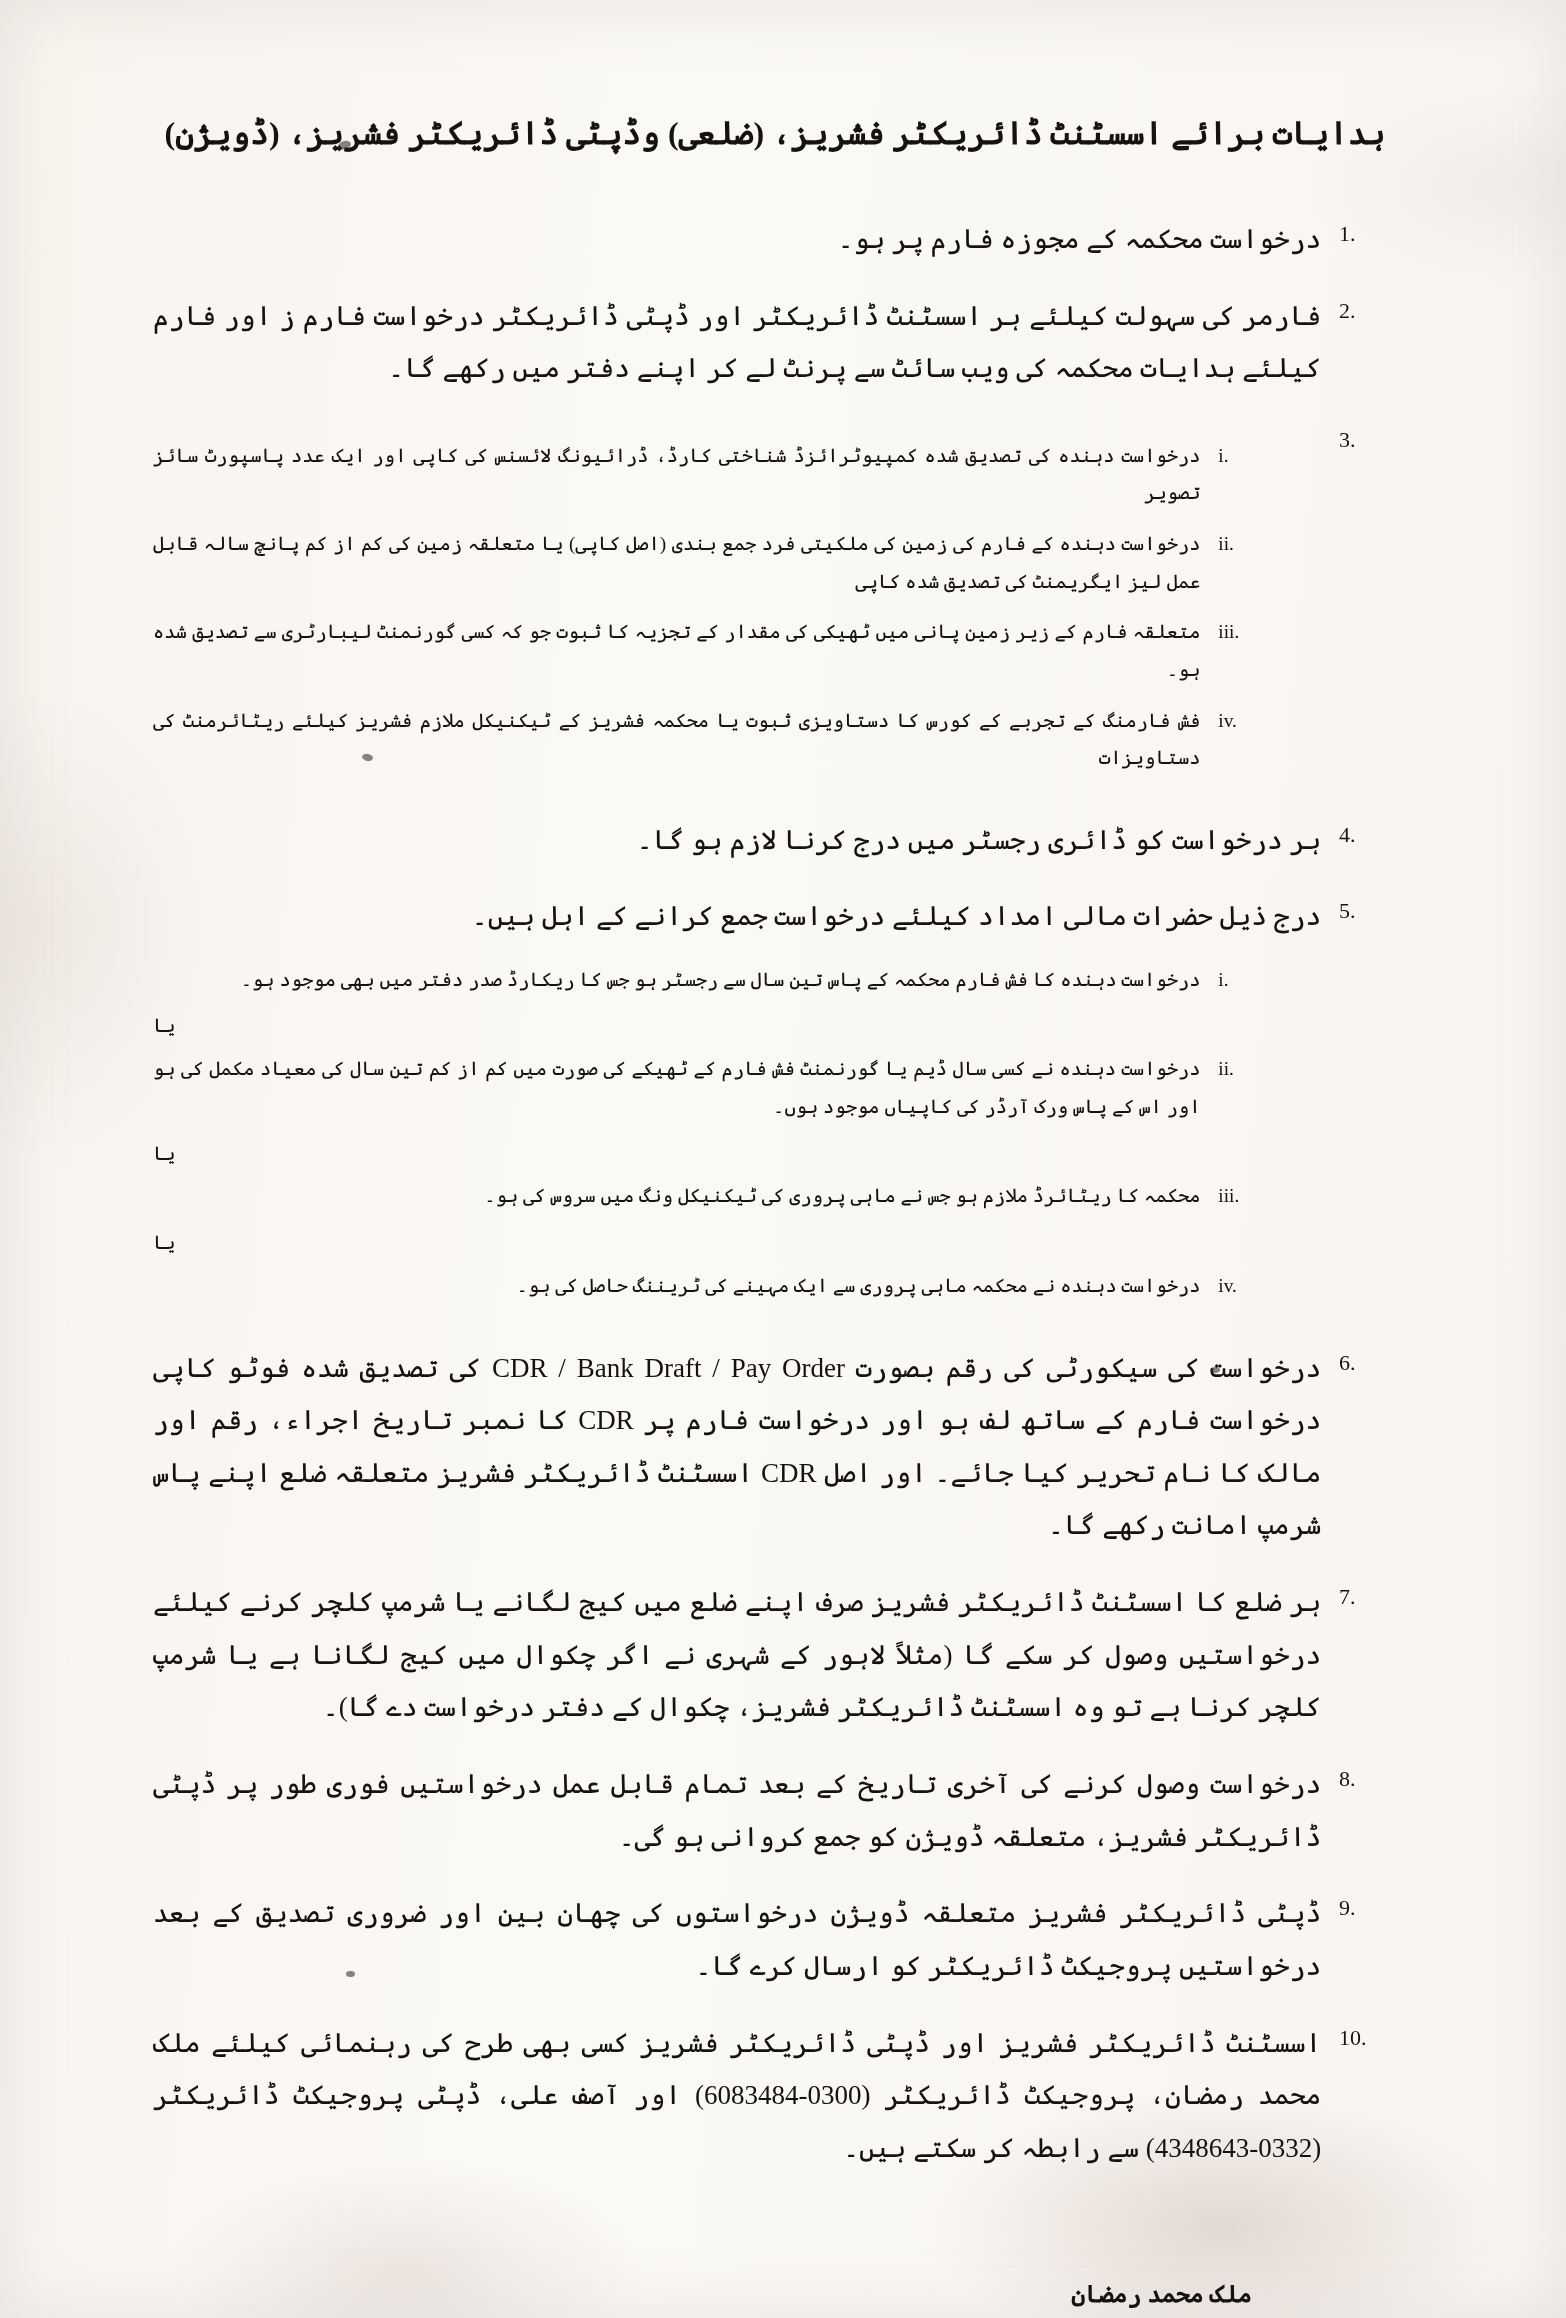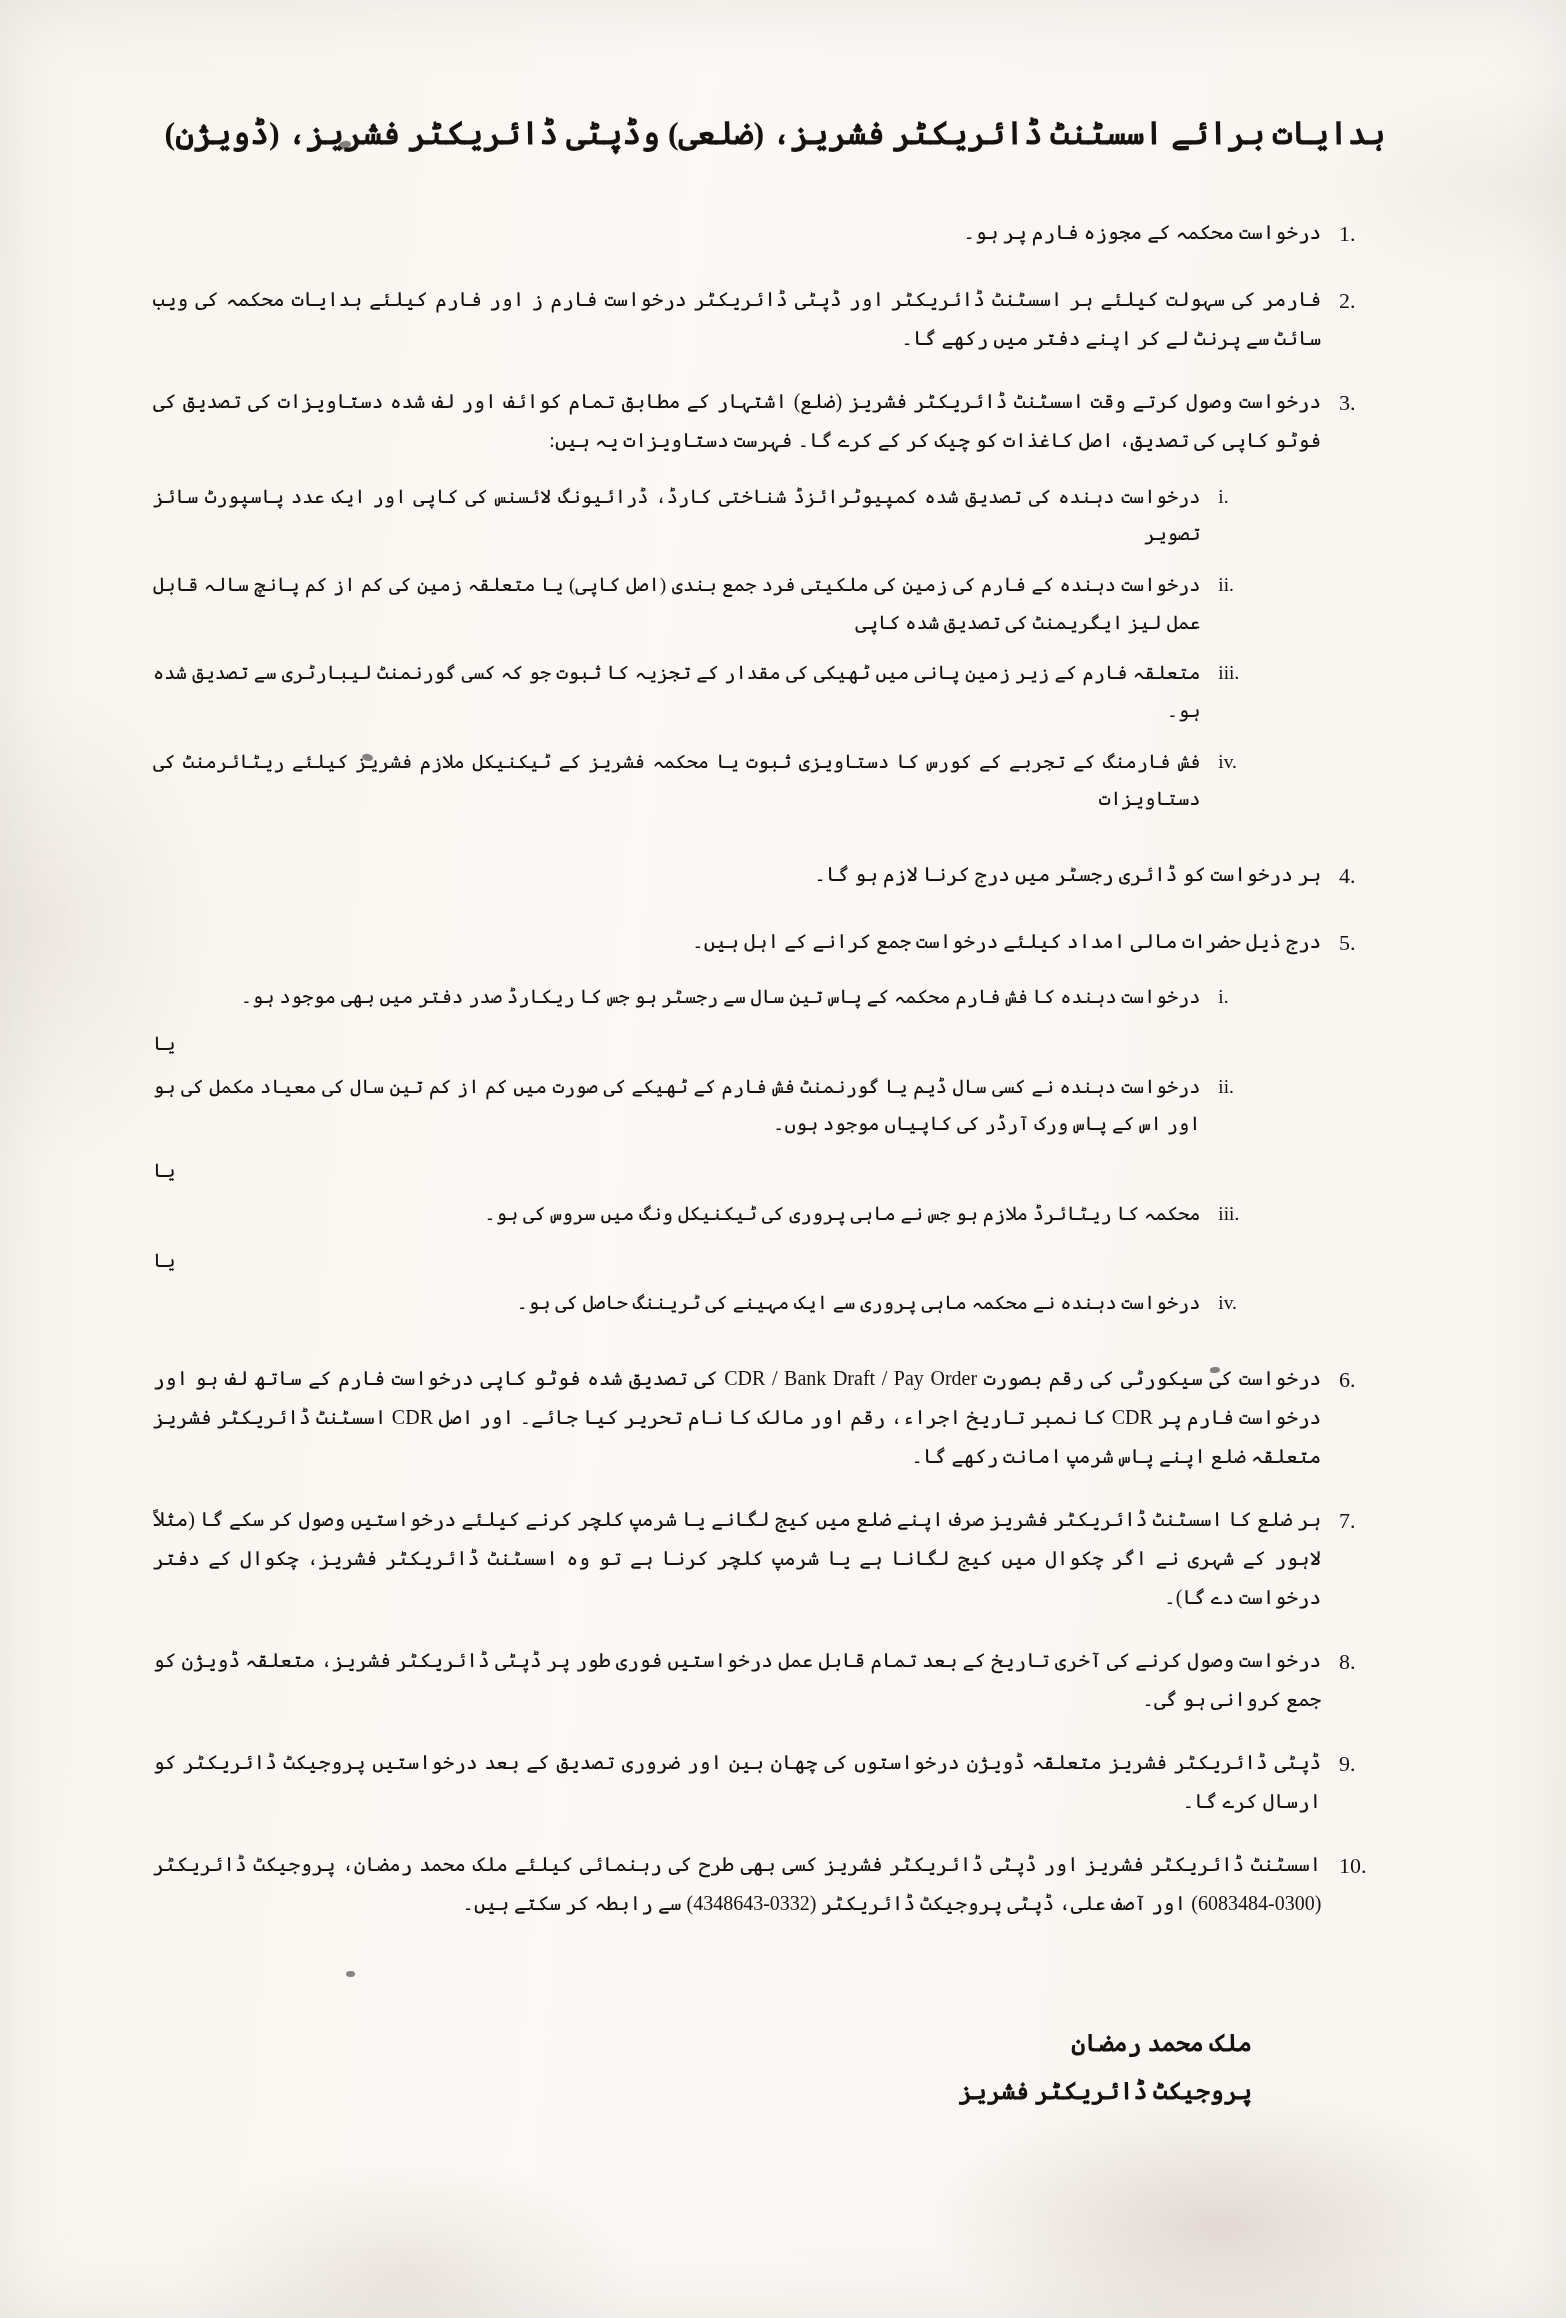--- a/index.html
+++ b/index.html
@@ -75,21 +75,21 @@
     flex: 0 0 58px;
     text-align: left;
     padding-left: 17.7px;
     font-size: 22px;
     line-height: 1.95;
     direction: ltr;
     unicode-bidi: isolate;
   }
   .txt {
     flex: 1 1 auto;
-    font-size: 20px;
+    font-size: 27px;
     line-height: 1.95;
     text-align: justify;
     text-justify: inter-word;
   }
   .txt.ltr-mix {
     direction: rtl;
   }
 
   
   ol.sub-list {
@@ -177,21 +177,20 @@
       </li>
 
       <li class="main-item">
         <div class="num">2.</div>
         <div class="txt">فارمر کی سہولت کیلئے ہر اسسٹنٹ ڈائریکٹر اور ڈپٹی ڈائریکٹر درخواست فارم ز اور فارم کیلئے ہدایات محکمہ کی ویب سائٹ سے پرنٹ لے کر اپنے دفتر میں رکھے گا۔</div>
       </li>
 
       <li class="main-item">
         <div class="num">3.</div>
         <div style="flex:1 1 auto;">
-          <div class="txt">درخواست وصول کرتے وقت اسسٹنٹ ڈائریکٹر فشریز (ضلع) اشتہار کے مطابق تمام کوائف اور لف شدہ دستاویزات کی تصدیق کی فوٹو کاپی کی تصدیق، اصل کاغذات کو چیک کر کے کرے گا۔ فہرست دستاویزات یہ ہیں:</div>
           <ol class="sub-list">
             <li class="sub-item">
               <div class="sub-num">i.</div>
               <div class="sub-txt">درخواست دہندہ کی تصدیق شدہ کمپیوٹرائزڈ شناختی کارڈ، ڈرائیونگ لائسنس کی کاپی اور ایک عدد پاسپورٹ سائز تصویر</div>
             </li>
             <li class="sub-item">
               <div class="sub-num">ii.</div>
               <div class="sub-txt">درخواست دہندہ کے فارم کی زمین کی ملکیتی فرد جمع بندی (اصل کاپی) یا متعلقہ زمین کی کم از کم پانچ سالہ قابل عمل لیز ایگریمنٹ کی تصدیق شدہ کاپی</div>
             </li>
             <li class="sub-item">

